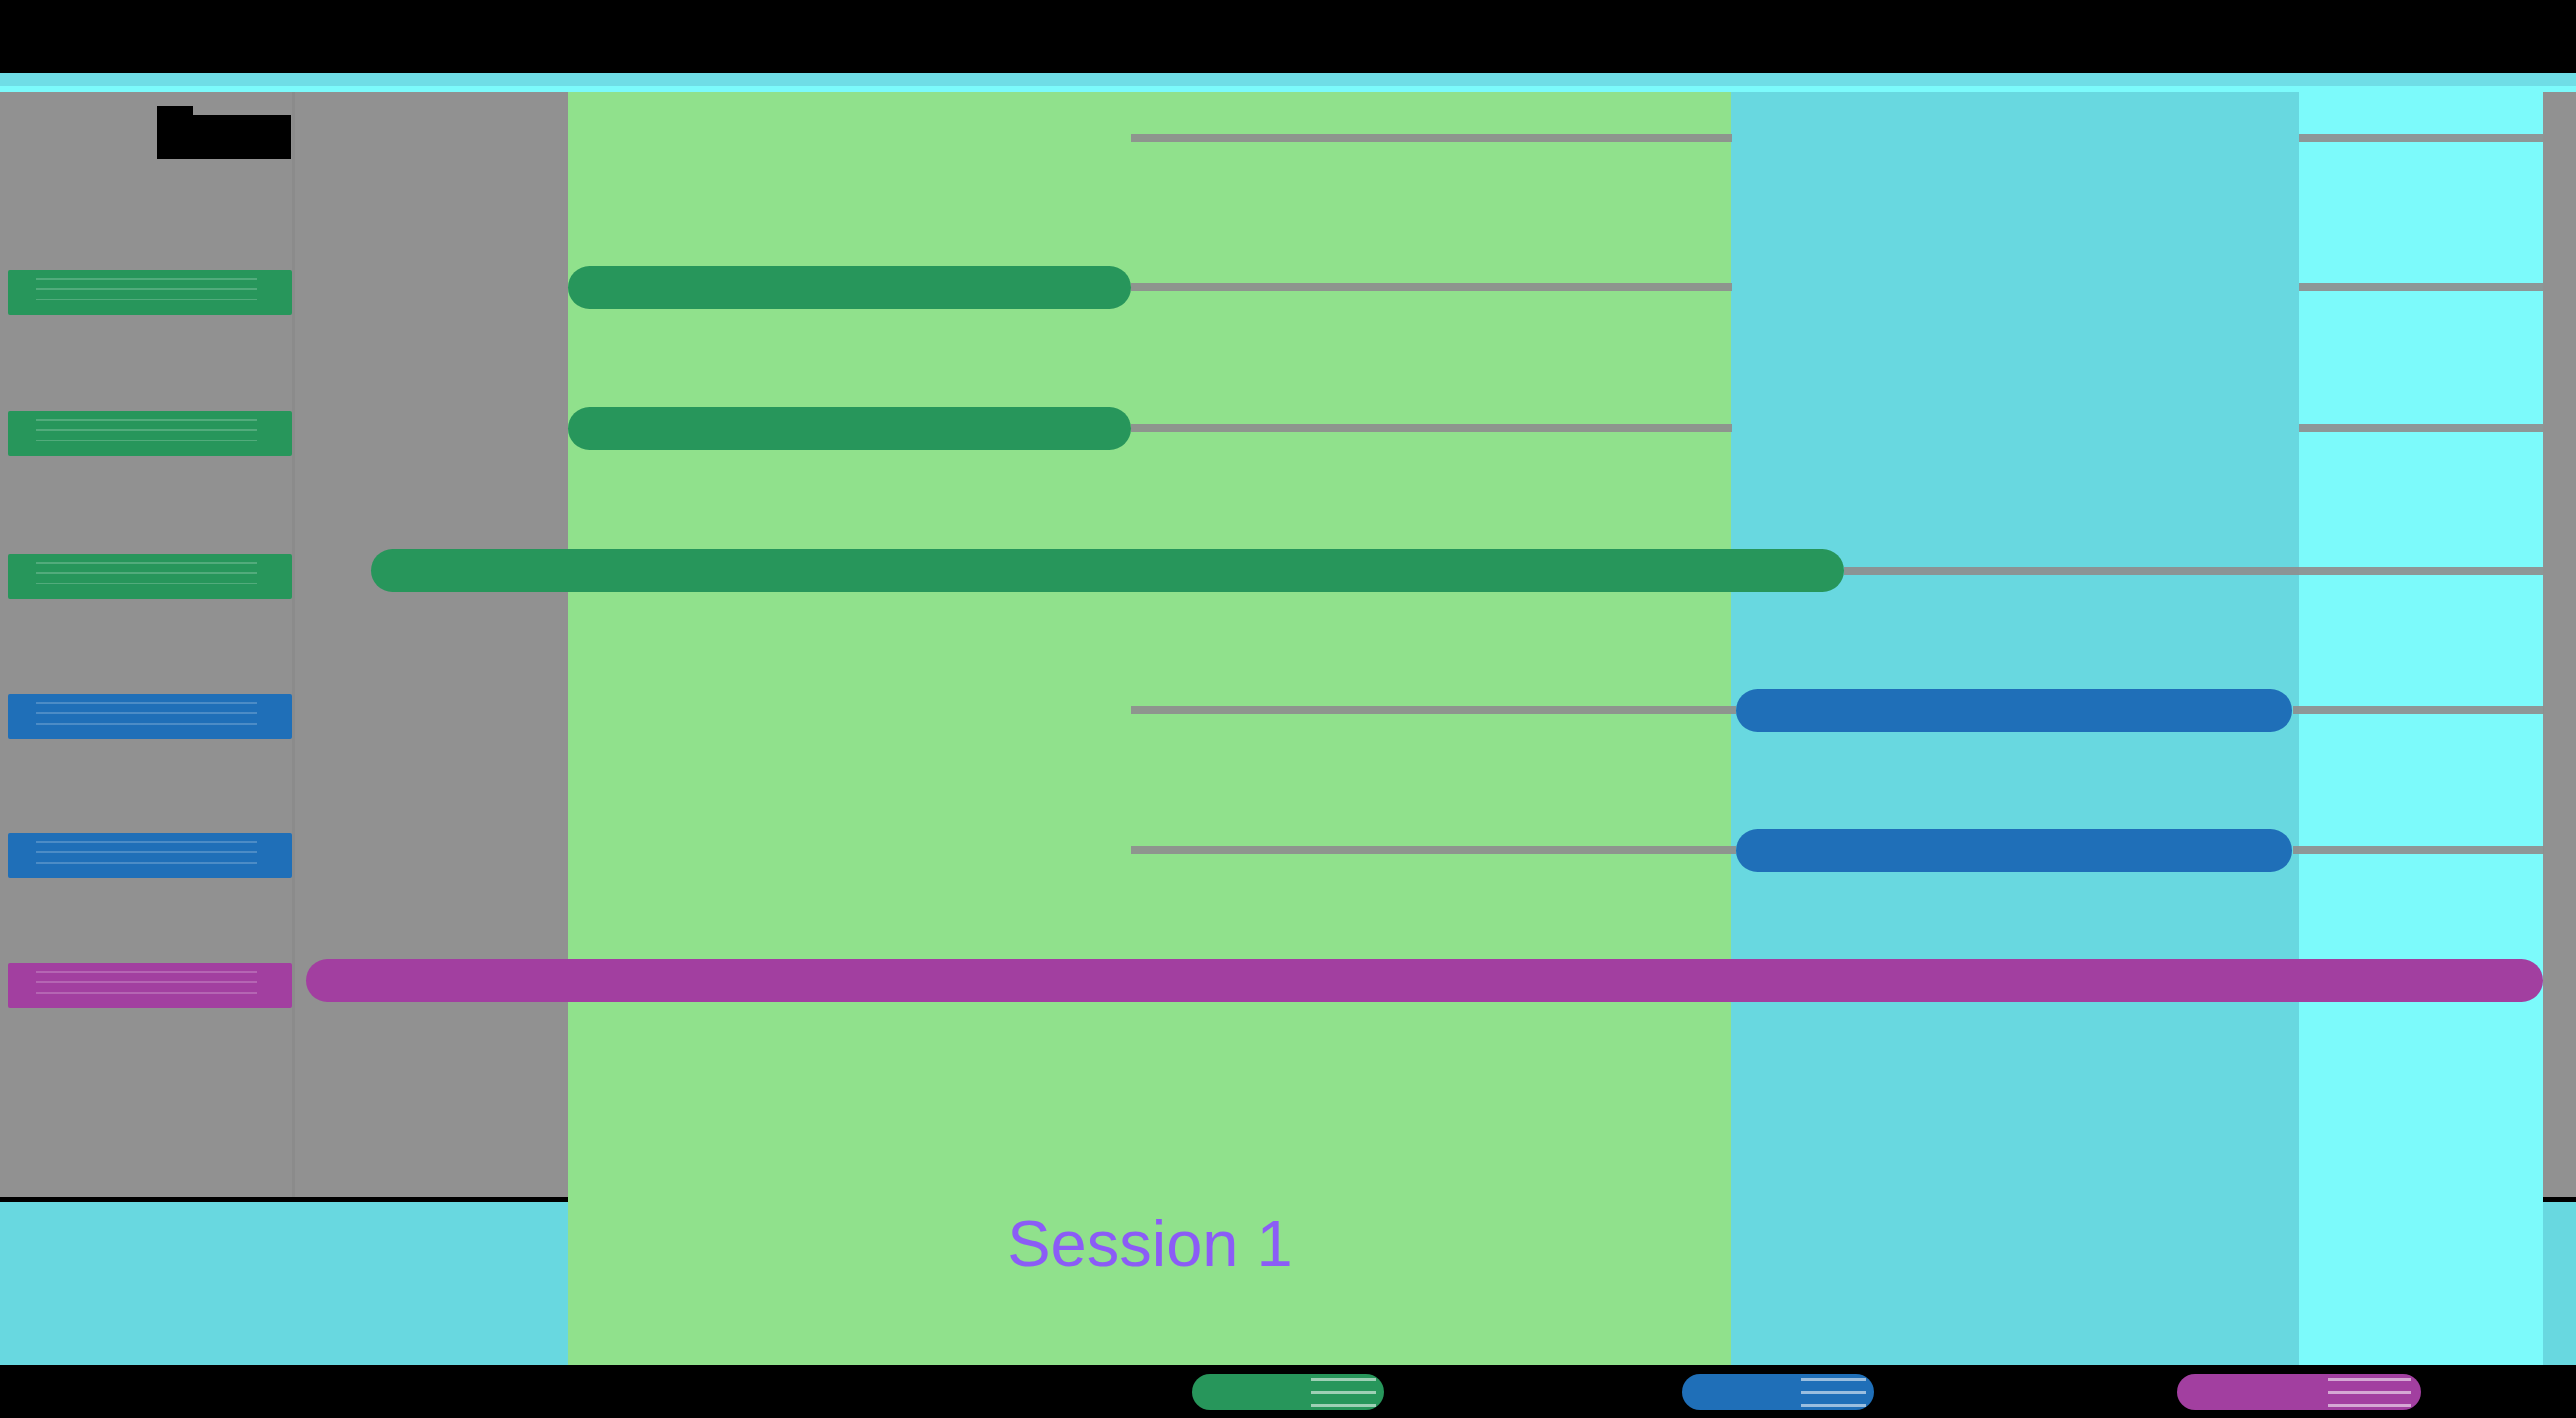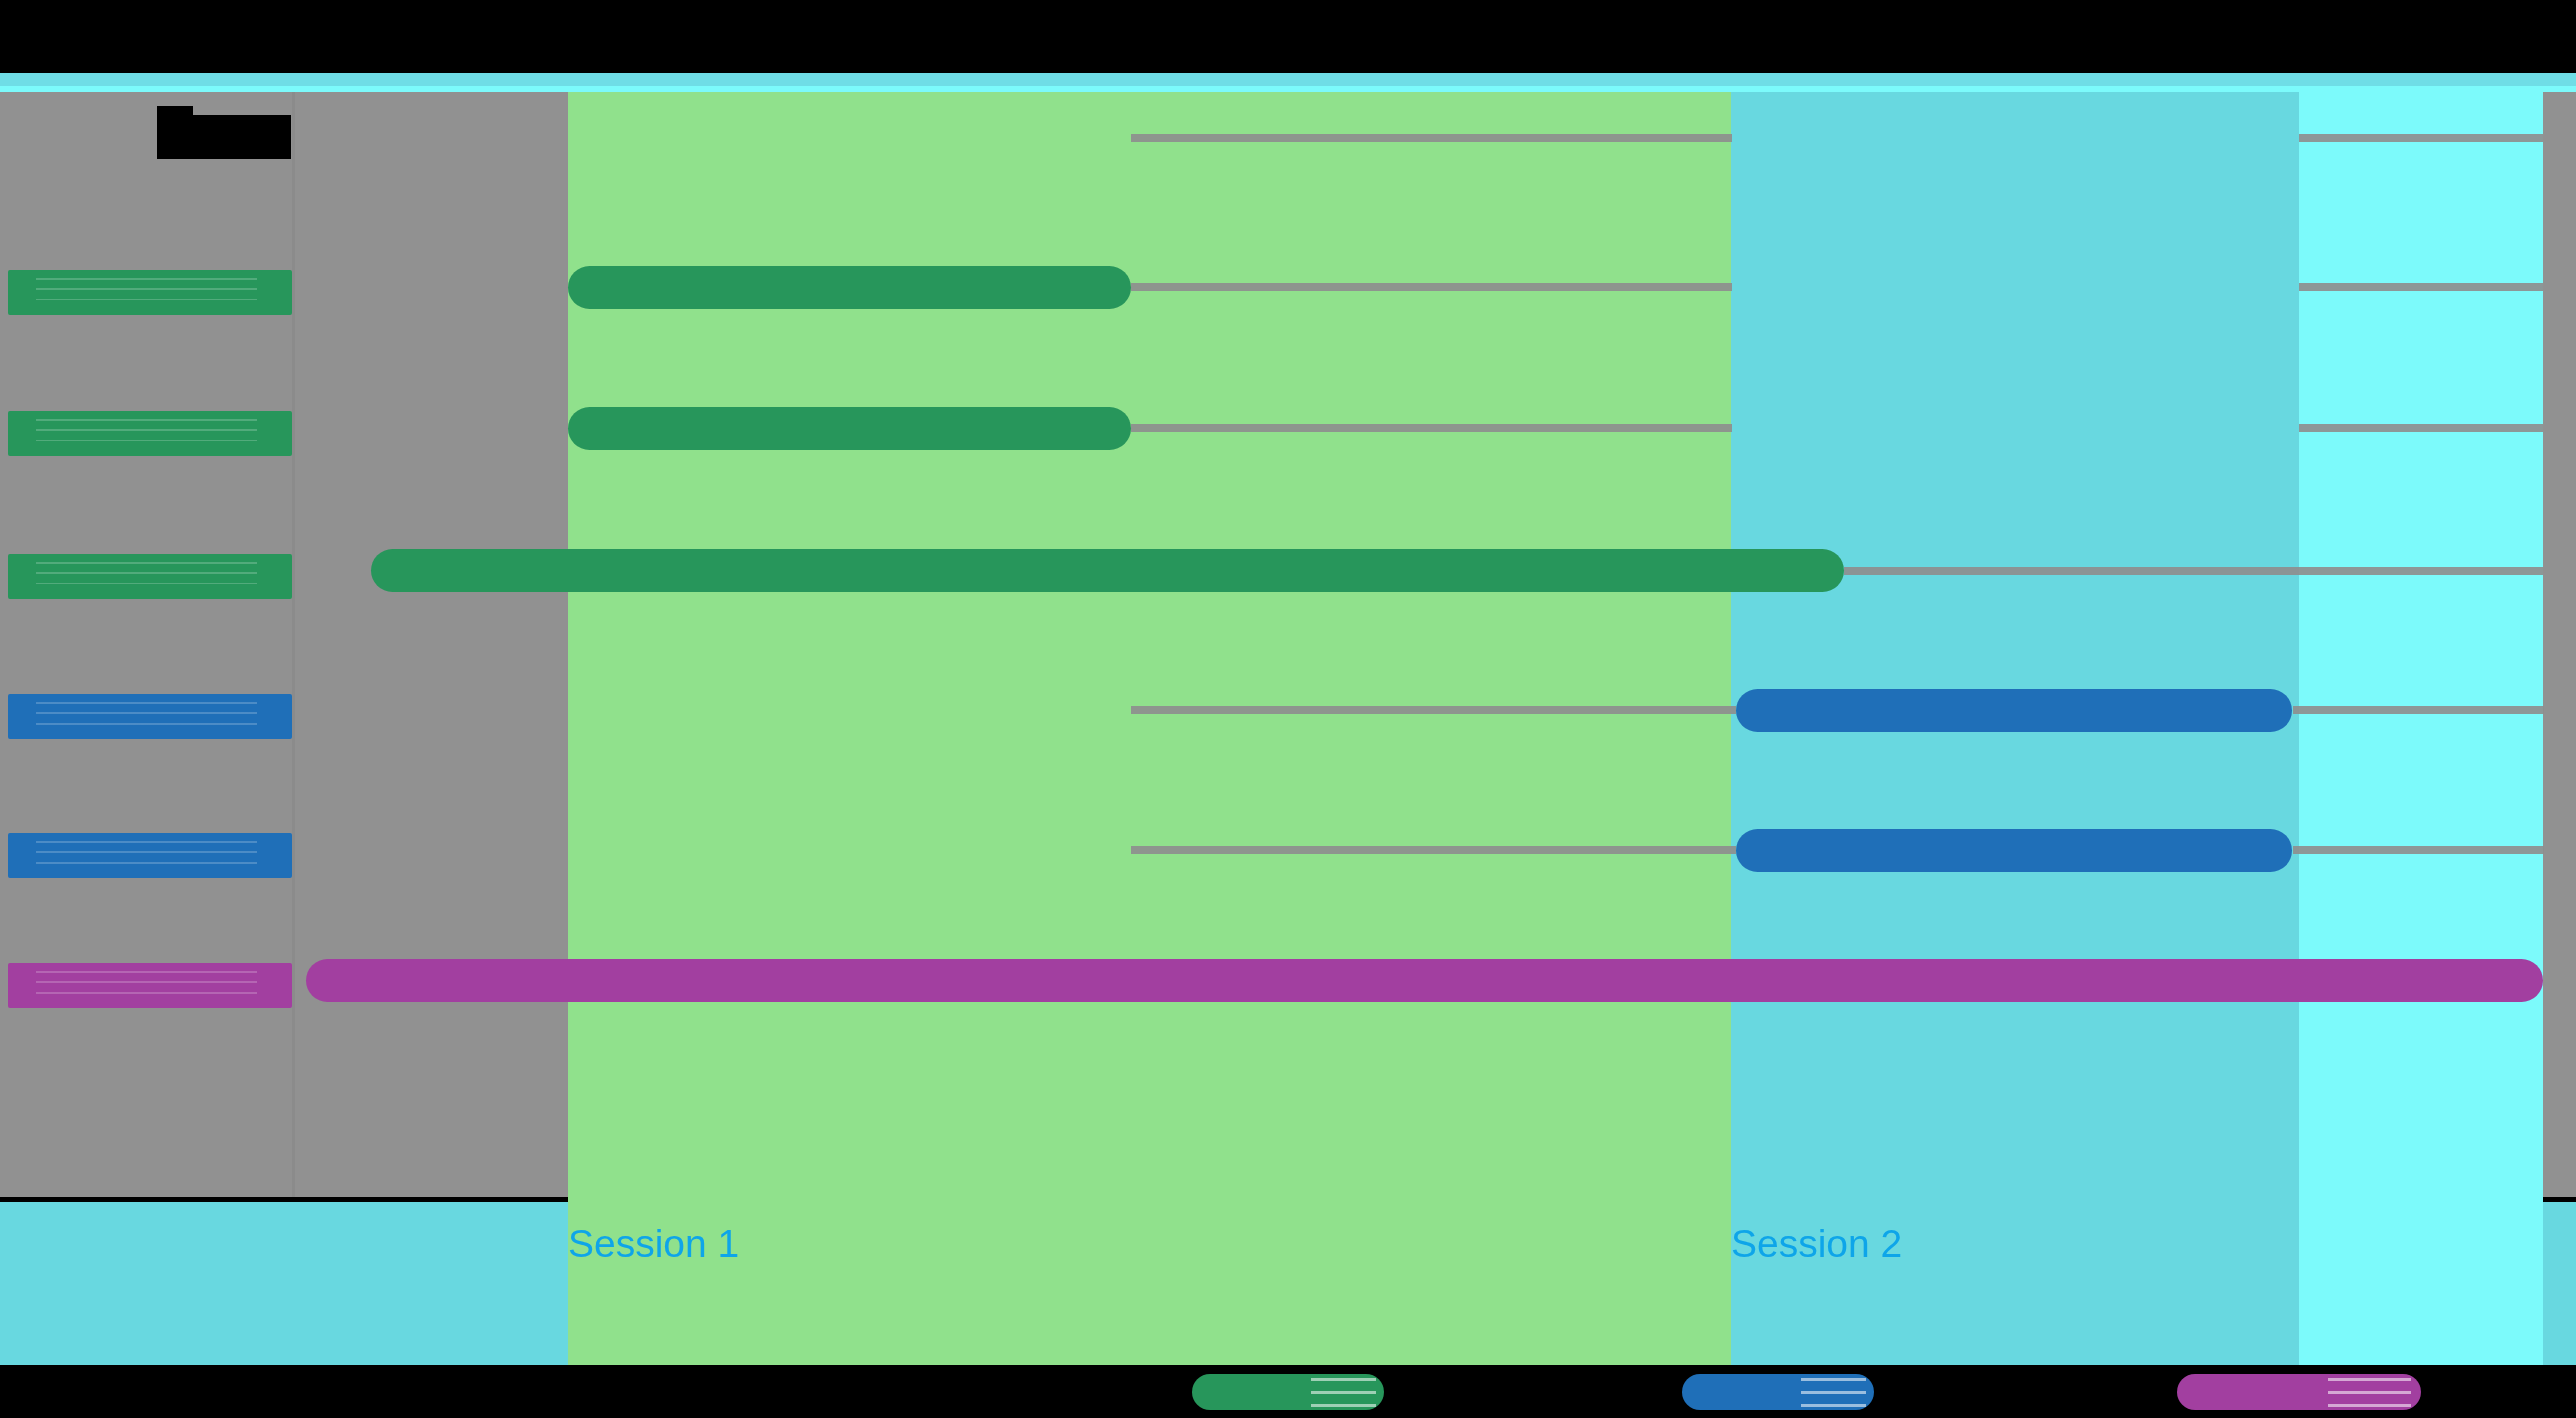--- a/index.html
+++ b/index.html
@@ -47,21 +47,21 @@
      background:repeating-linear-gradient(to bottom,
         rgba(255,255,255,.20) 0 1.9px, rgba(255,255,255,0) 1.9px 10.3px);}
 
   
   .title-redact{position:absolute;left:157px;top:115px;width:134px;height:44px;background:#000;}
   .title-redact .tick{position:absolute;left:0;top:-9.4px;width:36px;height:11.3px;background:#000;}
   .cap-s1{position:absolute;left:568px;top:1197px;width:1164px;height:169px;background:#90E18C;}
   .cap-s2{position:absolute;left:1731px;top:1197px;width:568px;height:169px;background:#68D8E0;}
   .cap-s3{position:absolute;left:2299px;top:1197px;width:244px;height:169px;background:#7CFAFB;}
   .cap-text{position:absolute;top:1211px;height:66px;line-height:66px;
-     font-size:39px;color:#0ea5e9;text-align:left;}
+     font-size:65px;color:#8b5cf6;text-align:center;}
   .cap-text.t1{left:568px;width:1164px;}
   .cap-text.t2{left:1731px;width:568px;}
 
   
   #footer-teal{position:absolute;left:0;top:1202px;width:2576px;height:163px;background:#68D8E0;}
 
   
   #legend{position:absolute;left:0;top:1365px;width:2576px;height:53px;background:#000;}
   .leg-item{position:absolute;top:9.4px;height:36px;border-radius:18px;}
   .leg-item.green{background:#27965B;}
@@ -122,21 +122,20 @@
   <div class="bar blue" style="left:1736px;top:689px;width:556px;"></div>
   <div class="bar blue" style="left:1736px;top:829px;width:556px;"></div>
   <div class="bar magenta" style="left:306px;top:959px;width:2237px;"></div>
 
   <div id="footer-teal"></div>
   <div class="cap-s1"></div>
   <div class="cap-s2"></div>
   <div class="cap-s3"></div>
 
   <div class="cap-text t1">Session 1</div>
-  <div class="cap-text t2">Session 2</div>
 
   <div id="legend">
     <div class="leg-item green" style="left:1192px;width:192px;"></div>
     <div class="leg-item blue" style="left:1682px;width:192px;"></div>
     <div class="leg-item magenta" style="left:2177px;width:244px;"></div>
   </div>
 
 </div>
 
 

